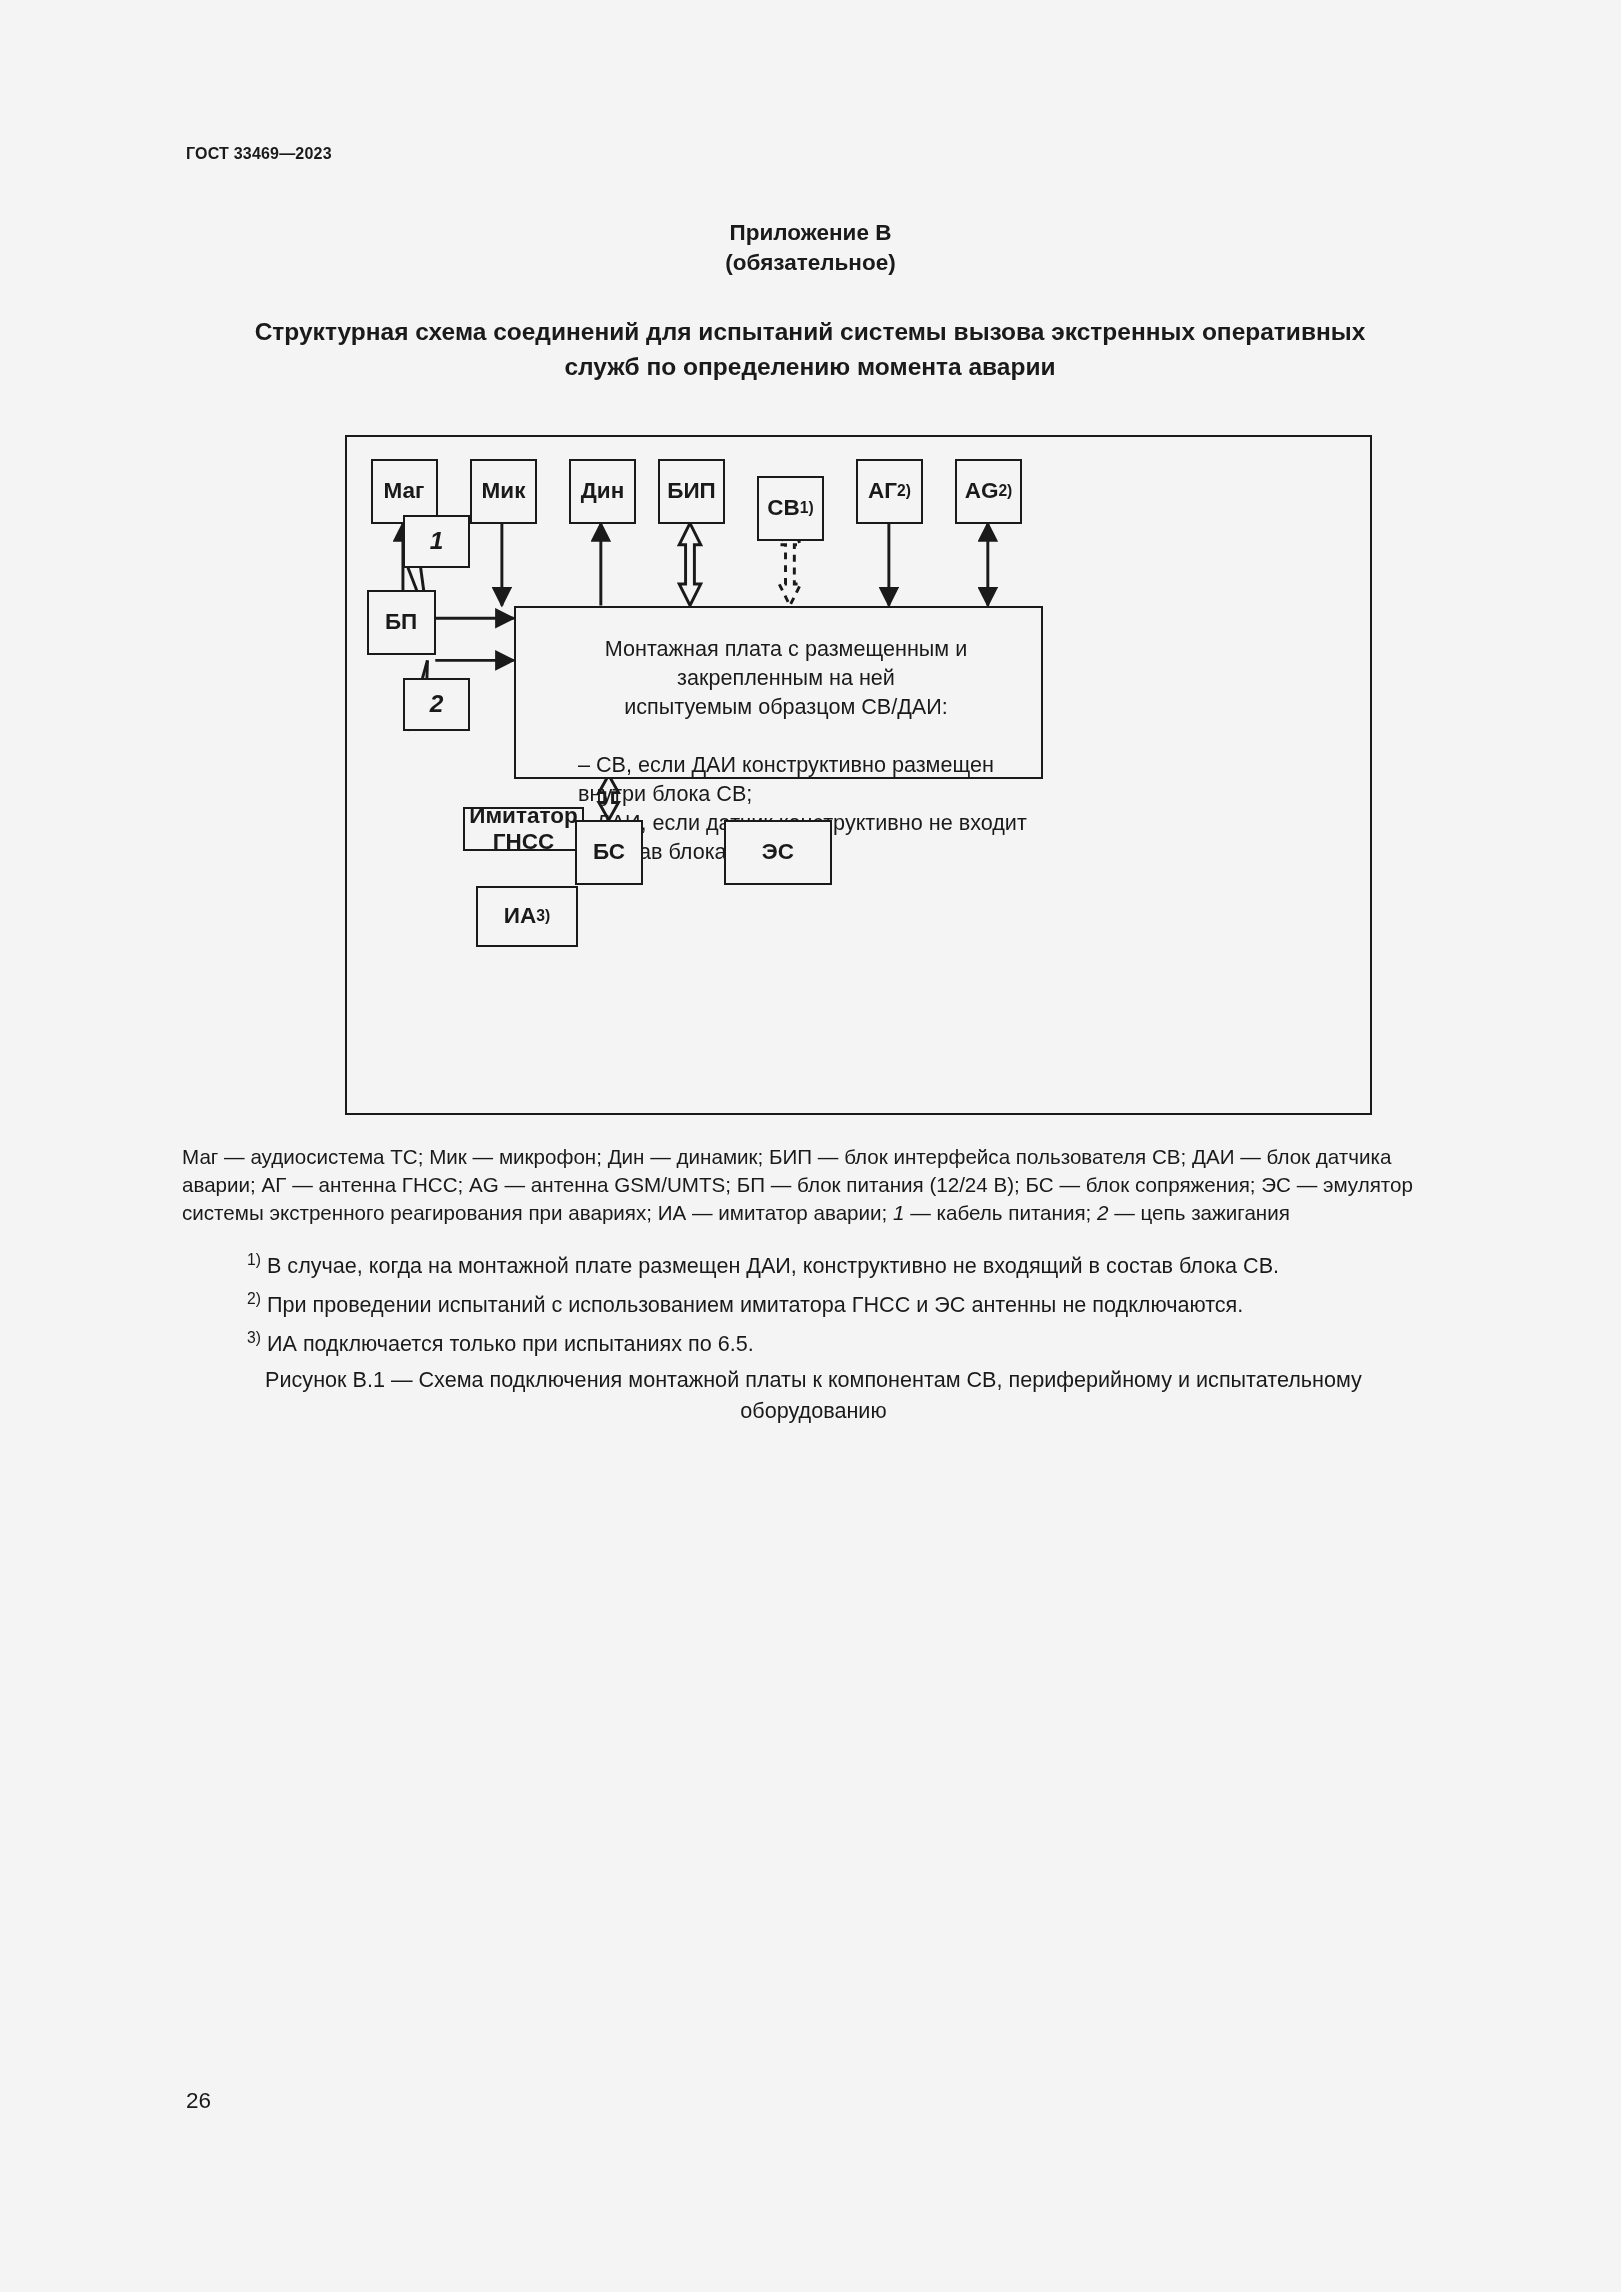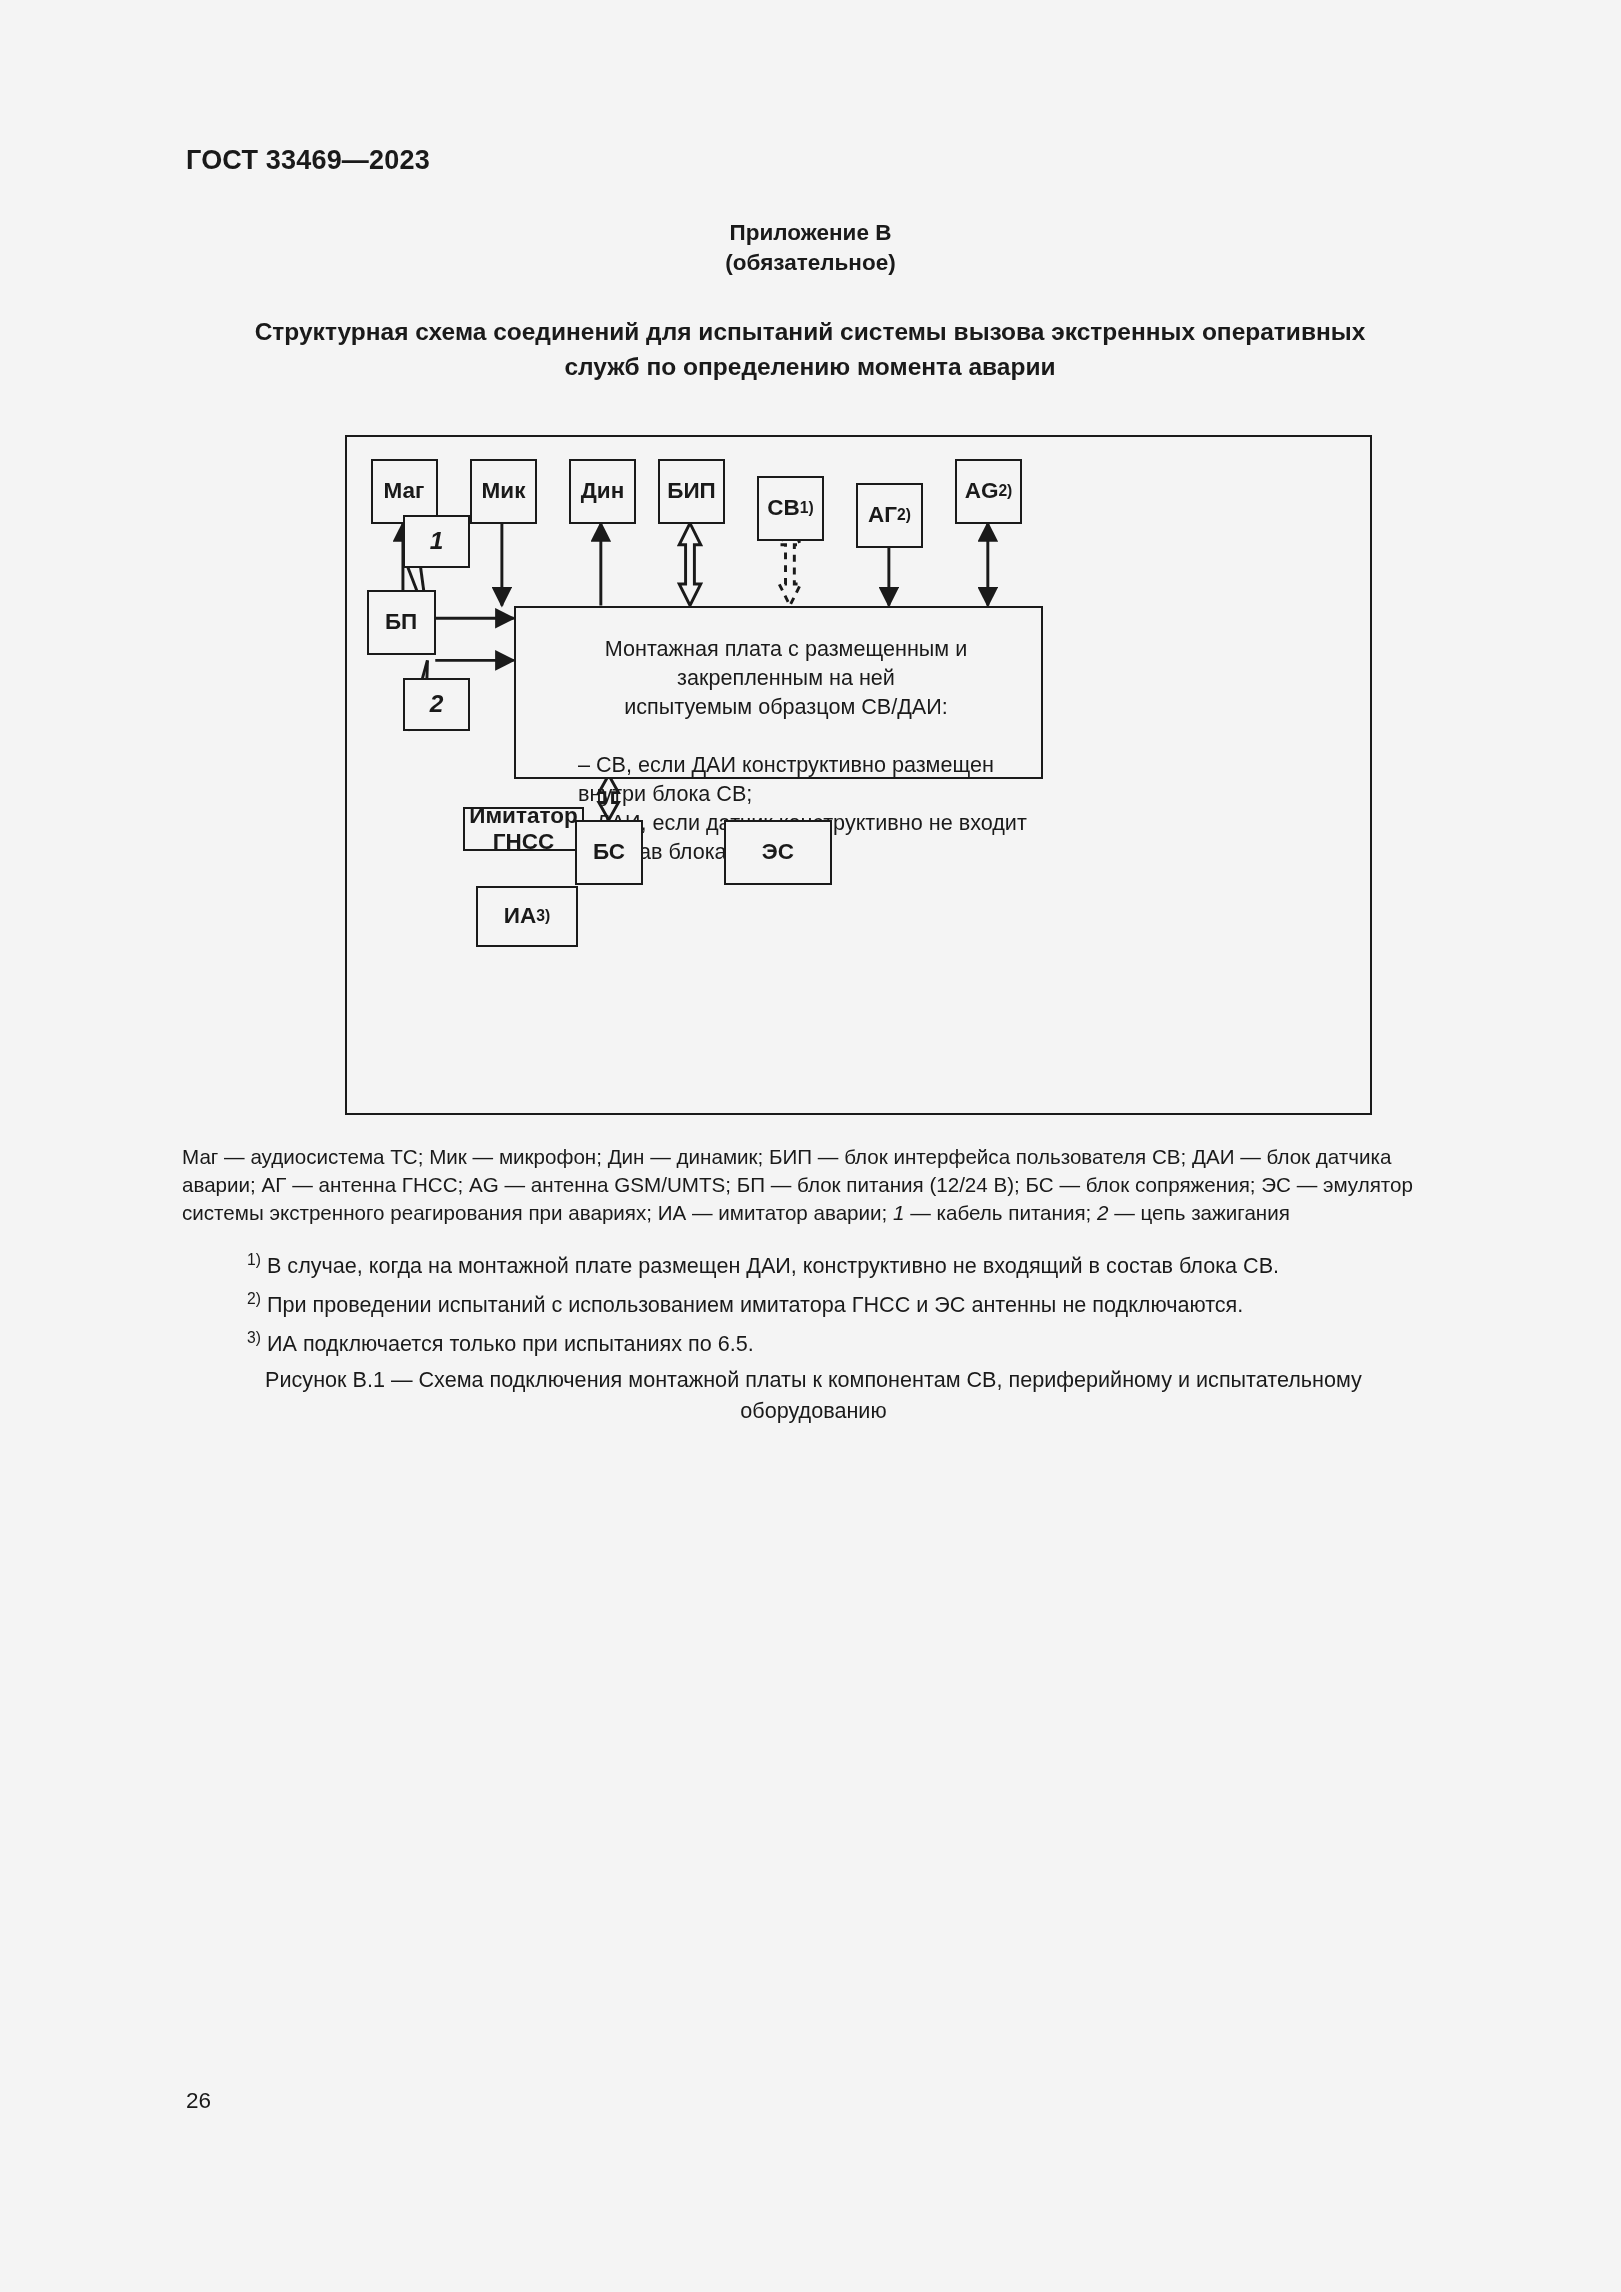--- a/index.html
+++ b/index.html
@@ -15,21 +15,21 @@
     font-family: "Liberation Sans", sans-serif;
     color: #1a1a1a;
     overflow: hidden;
   }
 
   
   .doc-header {
     position: absolute;
     left: 186px;
     top: 145px;
-    font-size: 27px;
+    font-size: 16px;
     font-weight: bold;
     letter-spacing: 0.2px;
   }
 
   
   .appendix-block {
     position: absolute;
     left: 0;
     top: 218px;
     width: 1621px;
@@ -213,21 +213,21 @@
     <div class="nd" style="left:222px; top:21.6px; width:67px; height:65px;">
       <span>Дин</span>
     </div>
     <div class="nd" style="left:311px; top:21.6px; width:67px; height:65px;">
       <span>БИП</span>
     </div>
     <div class="nd" style="left:410px; top:39px; width:67px; height:65px;">
       <span>СВ</span>
         <sup>1)</sup>
     </div>
-    <div class="nd" style="left:509px; top:21.6px; width:67px; height:65px;margin-top:24px;">
+    <div class="nd" style="left:509px; top:21.6px; width:67px; height:65px;">
       <span>АГ</span>
         <sup>2)</sup>
     </div>
     <div class="nd" style="left:608px; top:21.6px; width:67px; height:65px;">
       <span>AG</span>
         <sup>2)</sup>
     </div>
 
     <div class="nd italic" style="left:56px; top:78px; width:67px; height:53px;">
       <span>1</span>

